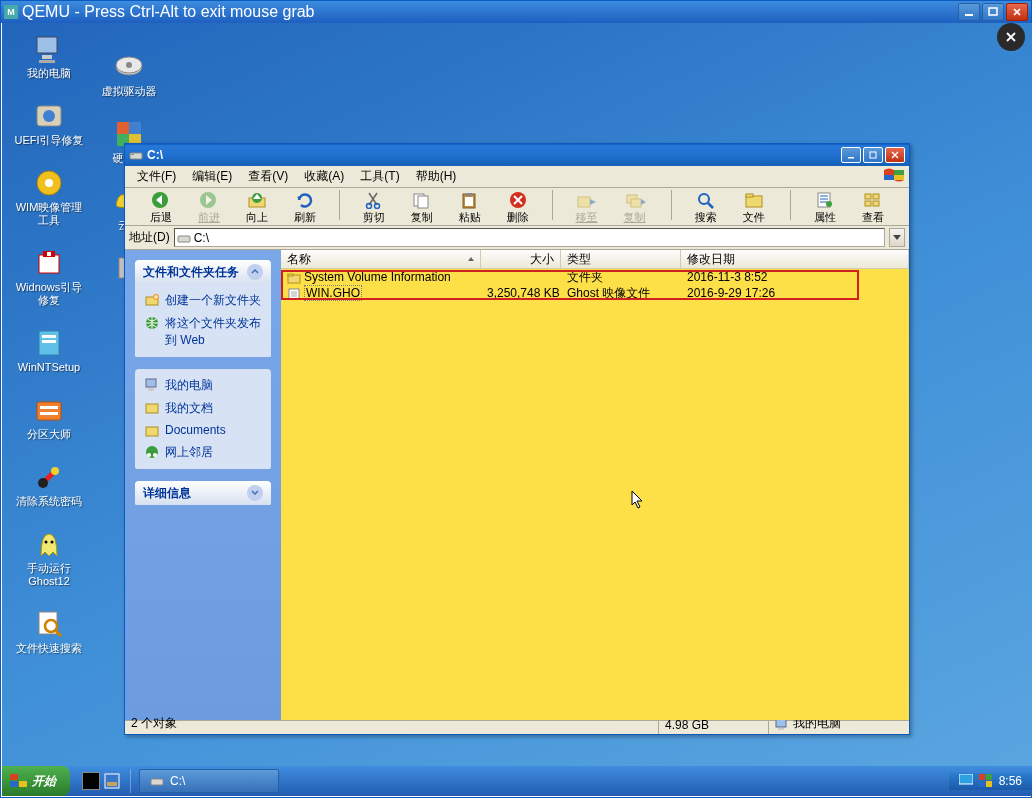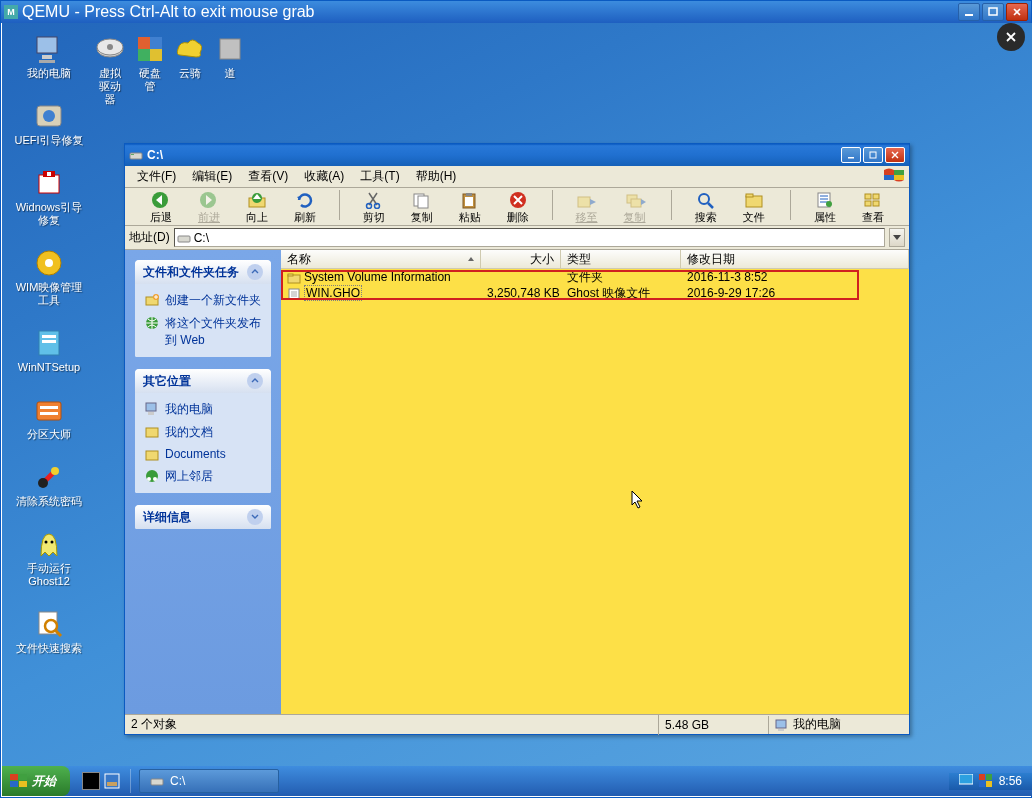--- a/index.html
+++ b/index.html
@@ -15,21 +15,21 @@
 .win-btn.close { background: linear-gradient(#e86850, #c03010); border-color: #a02000; }
 
 
 .overlay-close { position: absolute; top: 22px; right: 6px; width: 28px; height: 28px; border-radius: 50%; background: #2a2a2a; color: #fff; display: flex; align-items: center; justify-content: center; font-size: 14px; z-index: 1000; }
 
 
 .desktop { position: absolute; top: 22px; left: 1px; width: 1030px; height: 745px; background: linear-gradient(155deg, #2266bb 0%, #2e78c8 25%, #4090d8 55%, #5aa5e0 100%); overflow: hidden; }
 
 
 .desk-icons { position: absolute; top: 10px; left: 12px; display: flex; flex-direction: column; gap: 20px; width: 70px; }
-.desk-icons-col2 { position: absolute; top: 10px; left: 92px; display: flex; flex-direction: row; gap: 8px; width: 70px; }
+.desk-icons-col2 { position: absolute; top: 28px; left: 92px; display: flex; flex-direction: column; gap: 20px; width: 70px; }
 .desk-icon { display: flex; flex-direction: column; align-items: center; gap: 2px; cursor: default; }
 .desk-icon .ico { width: 32px; height: 32px; display: flex; align-items: center; justify-content: center; }
 .desk-icon .lbl { color: #fff; text-align: center; font-size: 11px; line-height: 13px; text-shadow: 1px 1px 1px rgba(0,0,0,0.5); }
 
 
 .explorer { position: absolute; left: 122px; top: 120px; width: 786px; height: 592px; background: #ece9d8; border: 1px solid #0a5ac1; box-shadow: 2px 2px 4px rgba(0,0,0,0.3); display: flex; flex-direction: column; }
 .explorer-titlebar { height: 22px; background: linear-gradient(#0a5ac1, #2878d8 8%, #2070d0 50%, #1560b8); display: flex; align-items: center; padding: 0 4px; color: #fff; }
 .exp-title-icon { width: 14px; height: 12px; margin-right: 4px; }
 .exp-title-text { flex: 1; font-weight: bold; }
 .exp-win-btns { display: flex; gap: 2px; }
@@ -73,21 +73,21 @@
 .file-rows { padding-top: 0; }
 .file-row { height: 16px; display: flex; align-items: center; }
 .fcol { padding: 0 6px; overflow: hidden; white-space: nowrap; }
 .fcol .fricon { width: 14px; height: 12px; display: inline-block; vertical-align: middle; margin-right: 3px; }
 .fcol.right { text-align: right; }
 .file-row.selected .fname-box { border: 1px dotted #808080; padding: 0 1px; }
 .fname-box { display: inline-block; }
 .redbox { position: absolute; border: 2px solid #d02020; }
 
 
-.exp-status { height: 20px; background: #ece9d8; border-top: 1px solid #aca899; display: flex; align-items: center; }
+.exp-status { height: 14px; background: #ece9d8; border-top: 1px solid #aca899; display: flex; align-items: flex-end; }
 .exp-status .sseg { padding: 2px 6px; border-right: 1px solid #aca899; }
 .exp-status .sseg:first-child { flex: 1; }
 .exp-status .sseg.sz { width: 110px; text-align: left; }
 .exp-status .sseg.loc { width: 140px; display: flex; align-items: center; gap: 4px; border-right: none; }
 
 
 .cursor { position: absolute; pointer-events: none; }
 
 
 .taskbar { position: absolute; left: 1px; bottom: 1px; width: 1030px; height: 30px; background: linear-gradient(#3f8ddf, #225cb0); display: flex; align-items: center; }
@@ -151,35 +151,35 @@
             <svg width="32" height="32">
               <rect x="4" y="6" width="24" height="20" rx="3" fill="#d8d0b8" stroke="#888"></rect>
               <circle cx="16" cy="16" r="6" fill="#4080d0"></circle>
             </svg>
           </div>
           <div class="lbl">UEFI引导修复</div>
         </div>
         <div class="desk-icon">
           <div class="ico">
             <svg width="32" height="32">
+              <circle cx="16" cy="16" r="12" fill="#f0c020" stroke="#b08000"></circle>
+              <circle cx="16" cy="16" r="4" fill="#fff"></circle>
+            </svg>
+          </div>
+          <div class="lbl">WIM映像管理工具</div>
+        </div>
+        <div class="desk-icon">
+          <div class="ico">
+            <svg width="32" height="32">
               <rect x="6" y="8" width="20" height="18" fill="#fff" stroke="#c00"></rect>
               <path d="M10 4 L22 4 L22 10 L10 10 Z" fill="#c00"></path>
               <rect x="14" y="5" width="4" height="4" fill="#fff"></rect>
             </svg>
           </div>
           <div class="lbl">Widnows引导修复</div>
-        </div>
-        <div class="desk-icon">
-          <div class="ico">
-            <svg width="32" height="32">
-              <circle cx="16" cy="16" r="12" fill="#f0c020" stroke="#b08000"></circle>
-              <circle cx="16" cy="16" r="4" fill="#fff"></circle>
-            </svg>
-          </div>
-          <div class="lbl">WIM映像管理工具</div>
         </div>
         <div class="desk-icon">
           <div class="ico">
             <svg width="32" height="32">
               <rect x="6" y="4" width="20" height="24" fill="#60c0e8" stroke="#3080b0"></rect>
               <rect x="9" y="8" width="14" height="3" fill="#fff"></rect>
               <rect x="9" y="13" width="14" height="3" fill="#fff"></rect>
             </svg>
           </div>
           <div class="lbl">WinNTSetup</div>
@@ -496,28 +496,20 @@
                       <circle cx="7" cy="7" r="6" fill="#3a9c3a"></circle>
                       <path d="M1 7 h12 M7 1 v12 M3 3 Q7 7 11 3 M3 11 Q7 7 11 11" stroke="#fff" fill="none"></path>
                     </svg>
                   </span>
                   <span>将这个文件夹发布到 Web</span>
                 </div>
               </div>
           </div>
 
           <div class="task-group">
-            <div class="task-header">
-              <span class="th-title">其它位置</span>
-              <span class="th-arrow">
-                <svg width="8" height="8">
-                    <path d="M1 5 L4 2 L7 5" stroke="#3c6ab8" fill="none" stroke-width="1.4"></path>
-                  </svg>
-              </span>
-            </div>
             <div class="task-body">
                 <div class="task-link">
                   <span class="tli">
                     <svg width="14" height="14">
                       <rect x="1" y="1" width="10" height="8" fill="#9cc0e8" stroke="#668"></rect>
                       <rect x="3" y="10" width="6" height="3" fill="#ccc"></rect>
                     </svg>
                   </span>
                   <span>我的电脑</span>
                 </div>
@@ -602,21 +594,21 @@
           <div class="redbox" style="left:0; top:20px; width:578px; height:30px;"></div>
 
           <svg class="cursor" style="left:350px; top:240px;" width="16" height="20">
             <path d="M1 1 L1 15 L4 12 L7 18 L9 17 L6 11 L11 11 Z" fill="#fff" stroke="#000" stroke-width="1"></path>
           </svg>
         </div>
       </div>
 
       <div class="exp-status">
         <div class="sseg">2 个对象</div>
-        <div class="sseg sz">5.48 GB</div>
+        <div class="sseg sz">4.98 GB</div>
         <div class="sseg loc">
           <span>
             <svg width="14" height="12">
                 <rect x="1" y="1" width="10" height="8" fill="#9cc0e8" stroke="#668"></rect>
                 <rect x="3" y="10" width="6" height="2" fill="#ccc"></rect>
               </svg>
           </span>
           <span>我的电脑</span>
         </div>
       </div>

